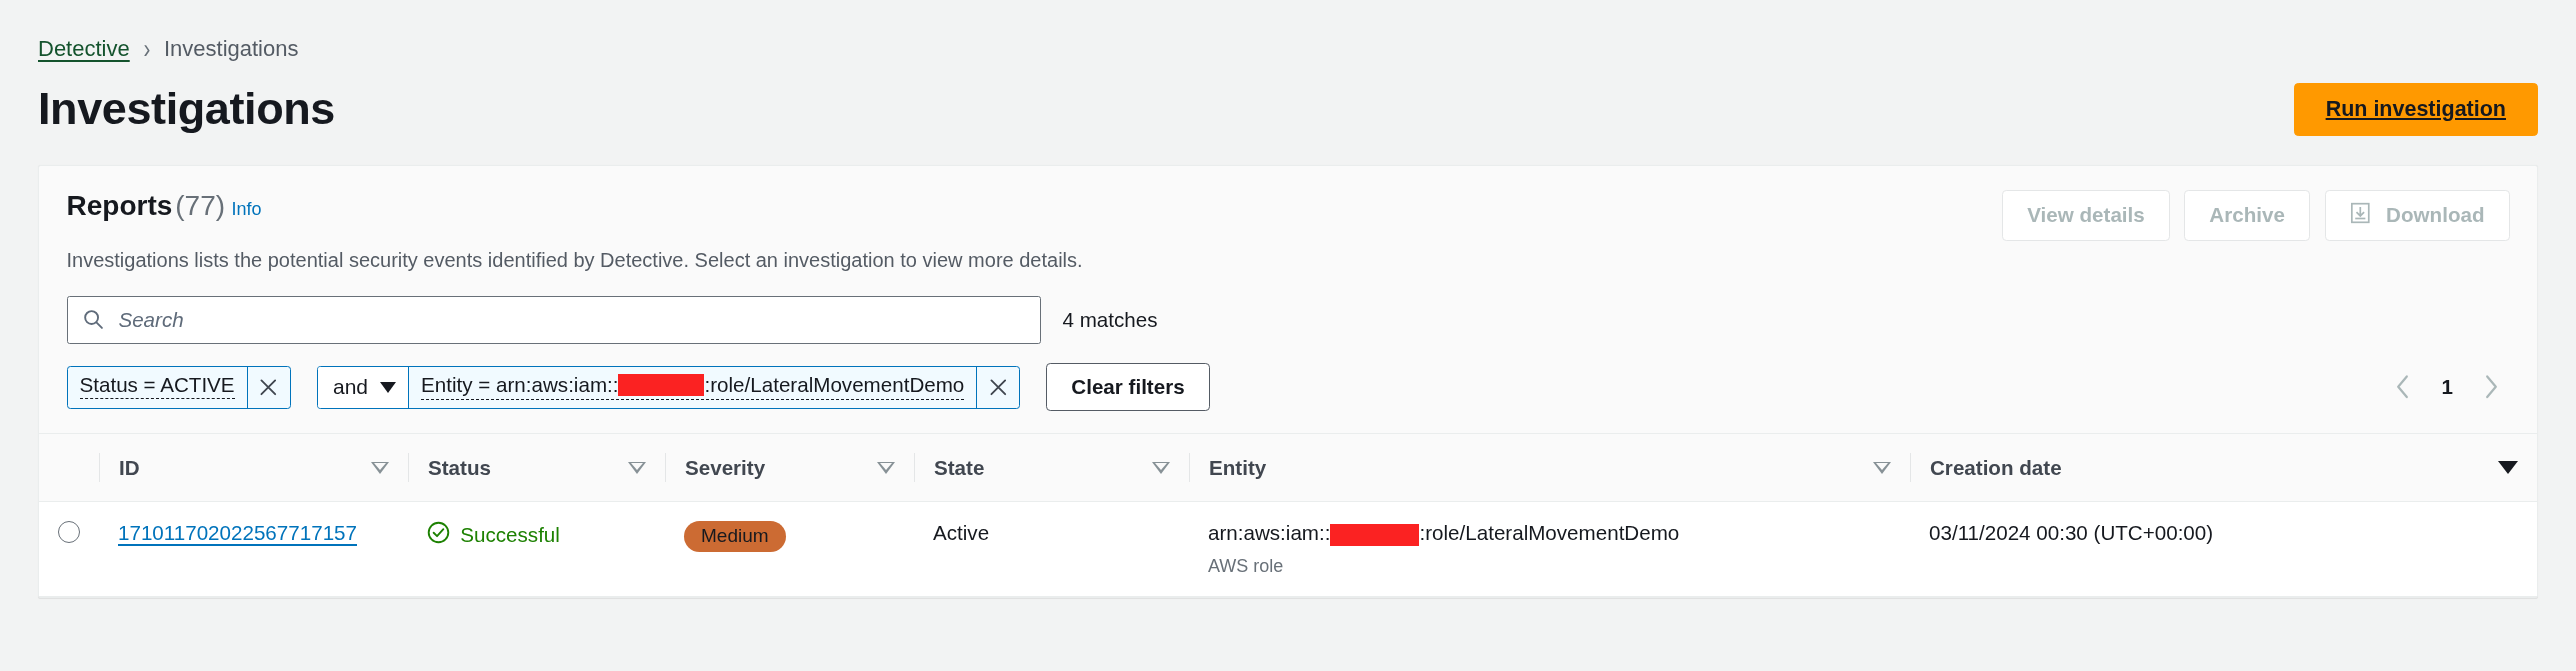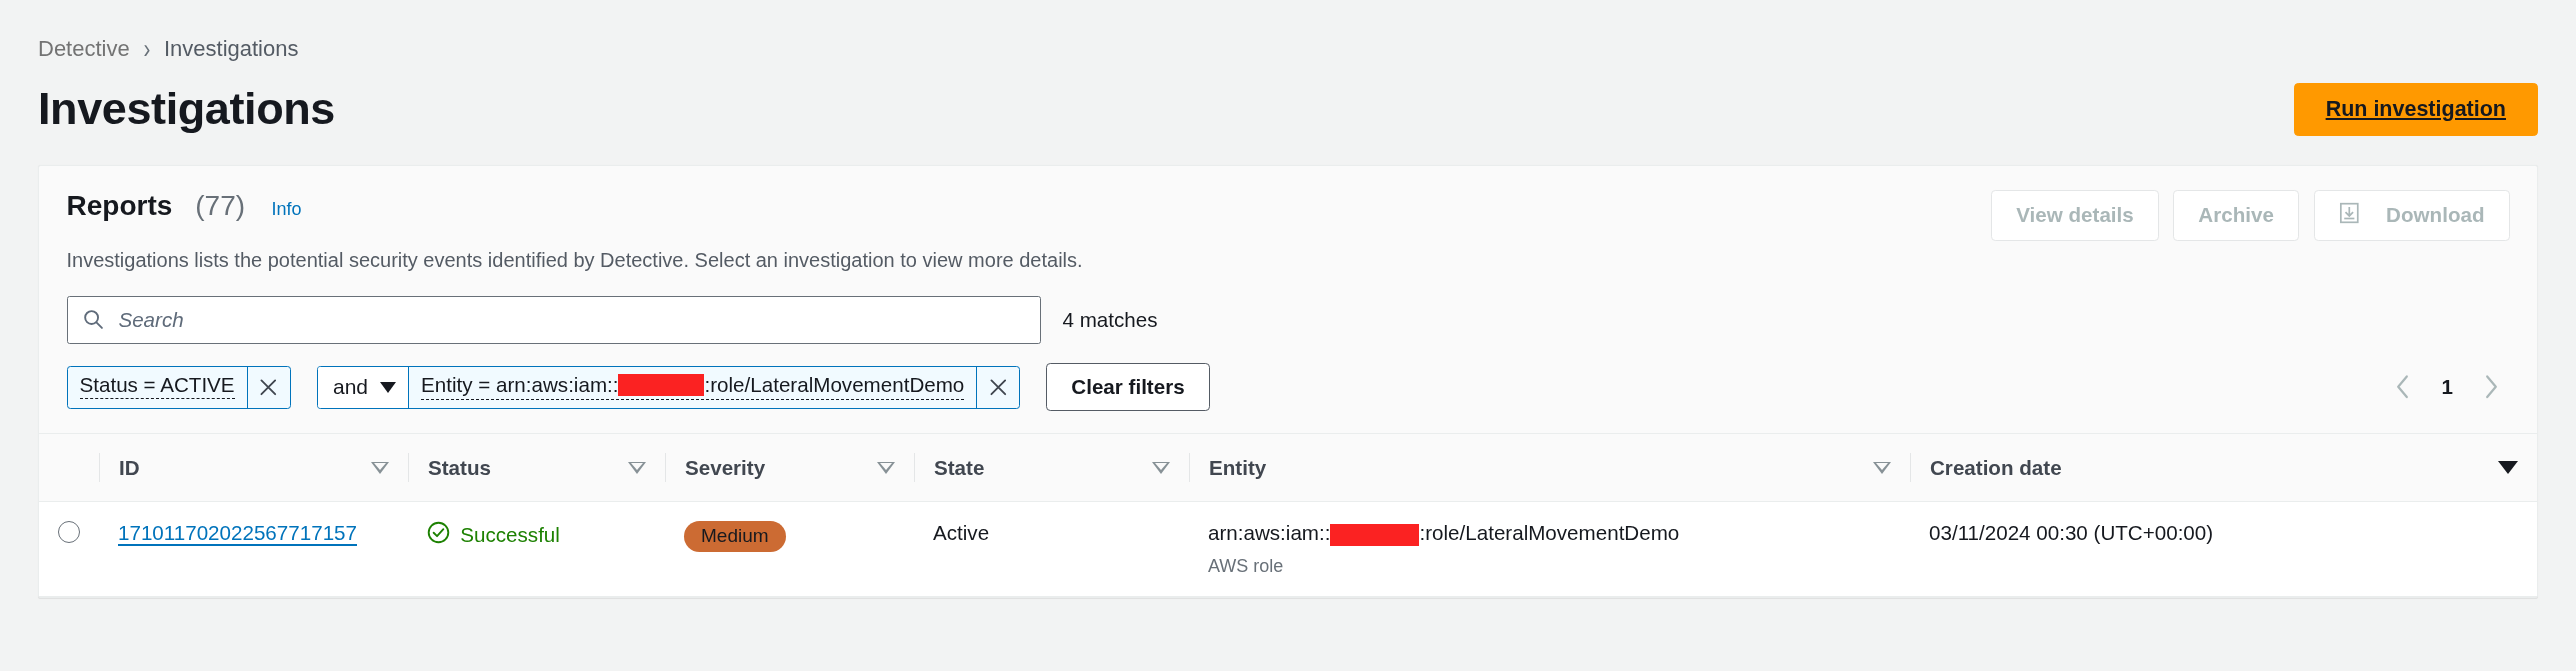--- a/index.html
+++ b/index.html
@@ -11,21 +11,22 @@
   }
   body { width: 2576px; height: 671px; overflow: hidden; }
 
   
   .breadcrumb {
     display: flex; align-items: center;
     padding: 36px 0 0 38px;
     font-size: 22px;
   }
   .crumb-link {
-    color: #737373;
+    color: #14532d;
+    text-decoration: underline;
     text-underline-offset: 4.3px;
     cursor: pointer;
   }
   .crumb-sep {
     color: #687078;
     margin: 0 13.7px;
     font-size: 20.6px;
     display: inline-block;
     transform: scaleY(1.35);
   }
@@ -64,21 +65,21 @@
     border: 0.9px solid #eaeded;
     border-radius: 2.6px;
     box-shadow: 0 0.9px 0.9px rgba(0,0,0,0.08);
   }
   .card-head {
     display: flex; align-items: flex-start; justify-content: space-between;
     padding: 24px 27.5px 0 27.5px;
   }
   .card-title {
     font-size: 28px; font-weight: 700; color: #16191f;
-    display: flex; align-items: baseline; gap: 23px;
+    display: flex; align-items: baseline; gap: 3px;
   }
   .count { color: #687078; font-weight: 400; }
   .info-link {
     color: #0073bb; font-size: 18px; font-weight: 400;
     cursor: pointer; margin-left: 3.4px;
   }
   .card-desc {
     padding: 8.6px 27.5px 0 27.5px;
     font-size: 20px;
     color: #545b64;
@@ -93,21 +94,21 @@
     font-family: "Liberation Sans", sans-serif;
     padding: 11px 24px;
     cursor: pointer; white-space: nowrap;
   }
   .btn-disabled {
     background: #ffffff;
     border: 0.9px solid #e4e6e7;
     color: #aab7b8;
     cursor: default;
   }
-  .btn-icon { display: inline-flex; align-items: center; gap: 27px; }
+  .btn-icon { display: inline-flex; align-items: center; gap: 16px; }
 
   
   .search-row {
     display: flex; align-items: center;
     padding: 24px 27.5px 0 27.5px;
     gap: 22px;
   }
   .search-box {
     position: relative;
     width: 974px;

